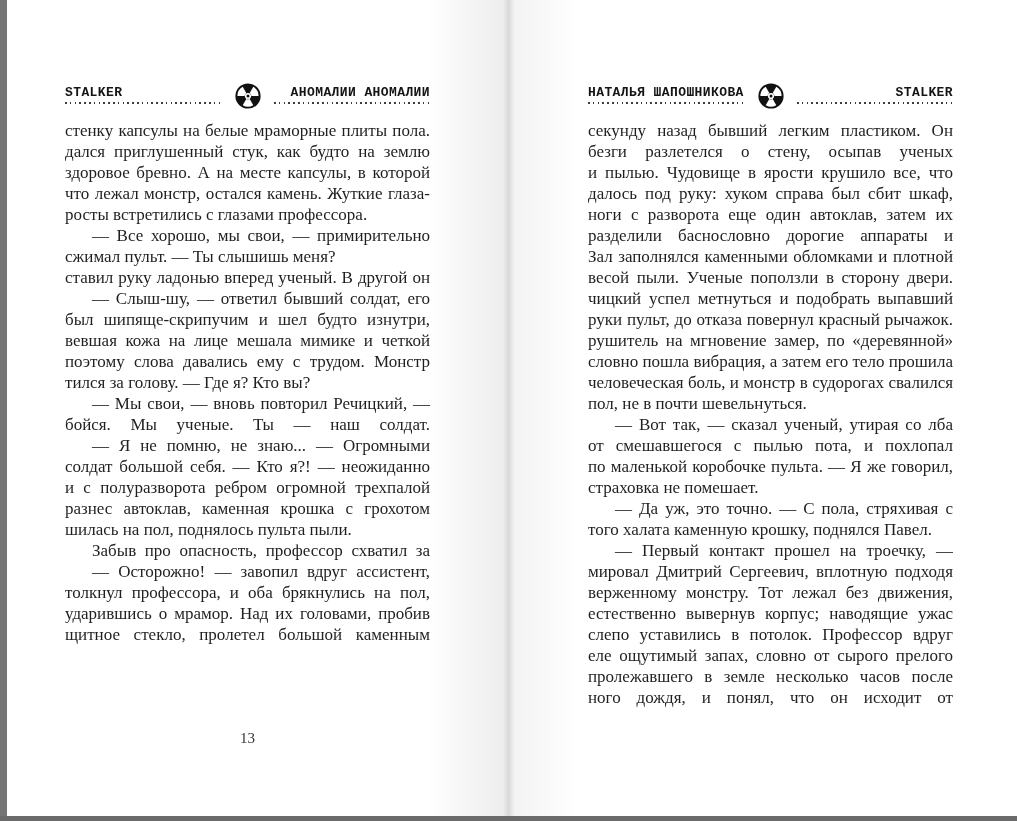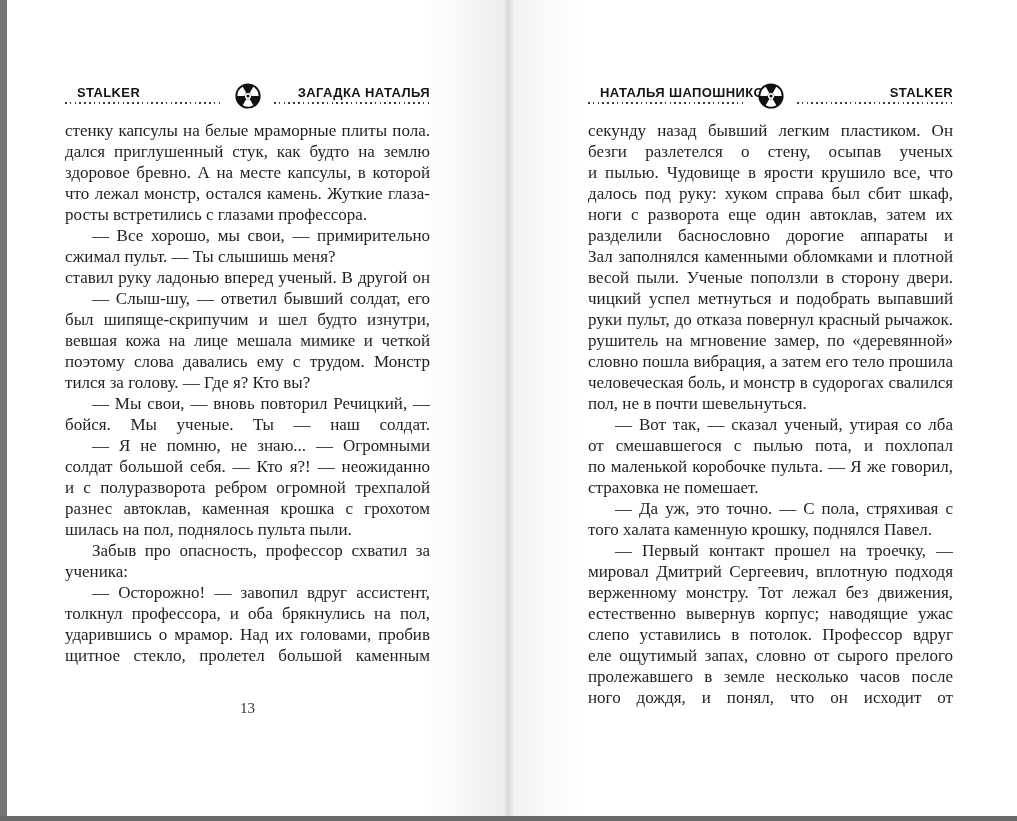--- a/index.html
+++ b/index.html
@@ -43,27 +43,26 @@
   .page.left  { left: 65px; }
   .page.right { left: 588px; }
 
   .page-header {
     position: relative;
     height: 26px;
   }
   .header-left, .header-right {
     position: absolute;
     top: 1px;
-    font-family: Liberation Sans, sans-serif;
+    font-family: Liberation Mono, monospace;
     font-weight: bold;
     font-size: 13px;
     letter-spacing: 0.4px;
     color: #141414;
     white-space: nowrap;
-    margin-left: 12px;
   }
   .header-left  { left: 0; }
   .header-right { right: 0; }
   .dots {
     position: absolute;
     top: 18px;
     height: 2px;
     background-image: repeating-linear-gradient(to right,
       #3c3c3c 0 1.6px, transparent 1.6px 4.8px);
   }
@@ -88,40 +87,40 @@
     text-align: justify;
     text-align-last: justify;
     white-space: normal;
     overflow: hidden;
   }
   .line.last   { text-align-last: left; }
   .line.indent { text-indent: 27px; }
 
   .page-number {
     position: absolute;
-    top: 616px;
+    top: 646px;
     left: 0;
     width: 100%;
     text-align: center;
     font-size: 15px;
     color: #333333;
   }
 </style>
 </head>
 <body>
 
 <div class="screen">
   <div class="spine"></div>
   <div class="edge-left"></div>
   <div class="edge-bottom"></div>
 
   <div class="page left">
     <div class="page-header">
       <span class="header-left">STALKER</span>
-      <span class="header-right">ЗАГАДКА НАТАЛЬЯ</span>
+      <span class="header-right">АНОМАЛИИ АНОМАЛИИ</span>
       <span class="dots seg-left"></span>
       <span class="dots seg-right"></span>
       <span class="header-icon">
         <svg viewBox="-13 -13 26 26" width="26" height="26">
           <circle cx="0" cy="0" r="12.6" fill="#111111"></circle>
           <path fill="#ffffff" d="M1.7 2.94 L5.3 9.18 A10.6 10.6 0 0 1 -5.3 9.18 L-1.7 2.94 A3.4 3.4 0 0 0 1.7 2.94 Z"></path>
           <path fill="#ffffff" d="M-3.4 0 L-10.6 0 A10.6 10.6 0 0 1 -5.3 -9.18 L-1.7 -2.94 A3.4 3.4 0 0 0 -3.4 0 Z"></path>
           <path fill="#ffffff" d="M1.7 -2.94 L5.3 -9.18 A10.6 10.6 0 0 1 10.6 0 L3.4 0 A3.4 3.4 0 0 0 1.7 -2.94 Z"></path>
           <circle cx="0" cy="0" r="3.1" fill="#ffffff"></circle>
           <circle cx="0" cy="0" r="1.5" fill="#111111"></circle>
@@ -154,21 +153,20 @@
         </div>
         <div class="paragraph">
           <div class="line indent">— Я не помню, не знаю... — Огромными лапами</div>
           <div class="line">солдат большой себя. — Кто я?! — неожиданно</div>
           <div class="line">и с полуразворота ребром огромной трехпалой кисти</div>
           <div class="line">разнес автоклав, каменная крошка с грохотом обру-</div>
           <div class="line last">шилась на пол, поднялось пульта пыли.</div>
         </div>
         <div class="paragraph">
           <div class="line indent">Забыв про опасность, профессор схватил за плечи</div>
-          <div class="line last">ученика:</div>
         </div>
         <div class="paragraph">
           <div class="line indent">— Осторожно! — завопил вдруг ассистент,</div>
           <div class="line">толкнул профессора, и оба брякнулись на пол, больно</div>
           <div class="line">ударившись о мрамор. Над их головами, пробив за-</div>
           <div class="line">щитное стекло, пролетел большой каменным стол, еще</div>
         </div>
       </div>
     <div class="page-number">13</div>
   </div>

